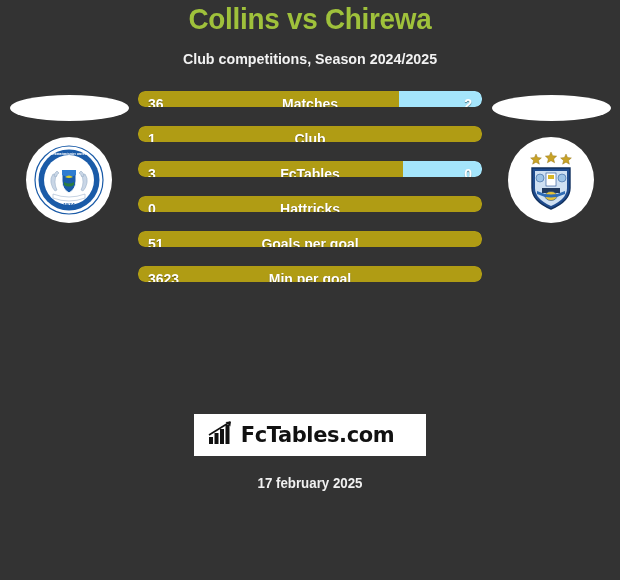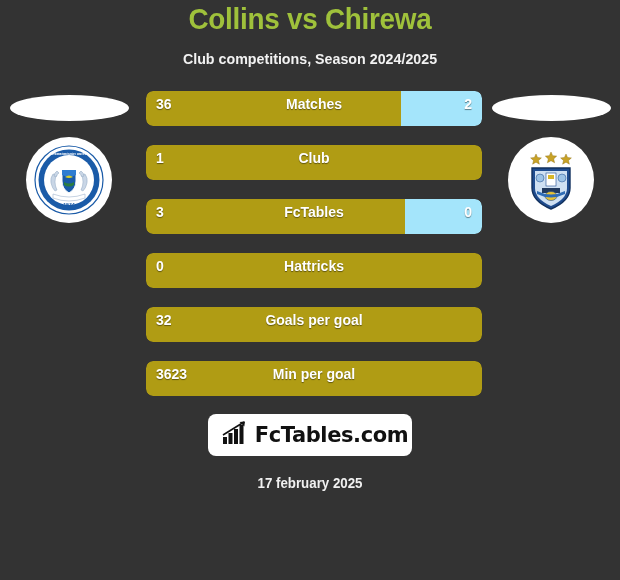--- a/index.html
+++ b/index.html
@@ -85,26 +85,25 @@
 
   
   .stats {
     position: absolute;
     left: 138px;
     top: 0;
     width: 344px;
   }
   .stat-row {
     position: relative;
-    height: 35px;
+    height: 16px;
     margin-bottom: 19px;
     border-radius: 7px;
     overflow: hidden;
     background: #333333;
-    margin-left: 8px;
   }
   .bar-left {
     position: absolute;
     left: 0; top: 0; bottom: 0;
     background: #B09C14;
     border-radius: 7px 0 0 7px;
   }
   .bar-right {
     position: absolute;
     right: 0; top: 0; bottom: 0;
@@ -138,23 +137,22 @@
     color: #ffffff;
     text-shadow: 0 1px 1px rgba(0,0,0,0.45);
     z-index: 3;
   }
 
   
   .footer { text-align: center; }
   .brand-box {
     display: inline-block;
     background: #ffffff;
-    padding: 7px 4px 7px 14px;
+    padding: 7px 32px 7px 14px;
     margin-top: 13px;
-    border-radius: 8px;
   }
   .brand-inner {
     display: flex;
     align-items: center;
     gap: 7px;
   }
   .brand-text {
     font-family: "DejaVu Sans", sans-serif;
     font-size: 21px;
     font-weight: bold;
@@ -272,21 +270,21 @@
     <div class="stat-row">
       <div class="bar-left full" style="width:100%"></div>
       <div class="val left">0</div>
       <div class="stat-label">Hattricks</div>
       <div class="val right"></div>
     </div>
 
 
     <div class="stat-row">
       <div class="bar-left full" style="width:100%"></div>
-      <div class="val left">32</div>
+      <div class="val left">51</div>
       <div class="stat-label">Goals per goal</div>
       <div class="val right"></div>
     </div>
 
     <div class="stat-row">
       <div class="bar-left full" style="width:100%"></div>
       <div class="val left">3623</div>
       <div class="stat-label">Min per goal</div>
       <div class="val right"></div>
     </div>

